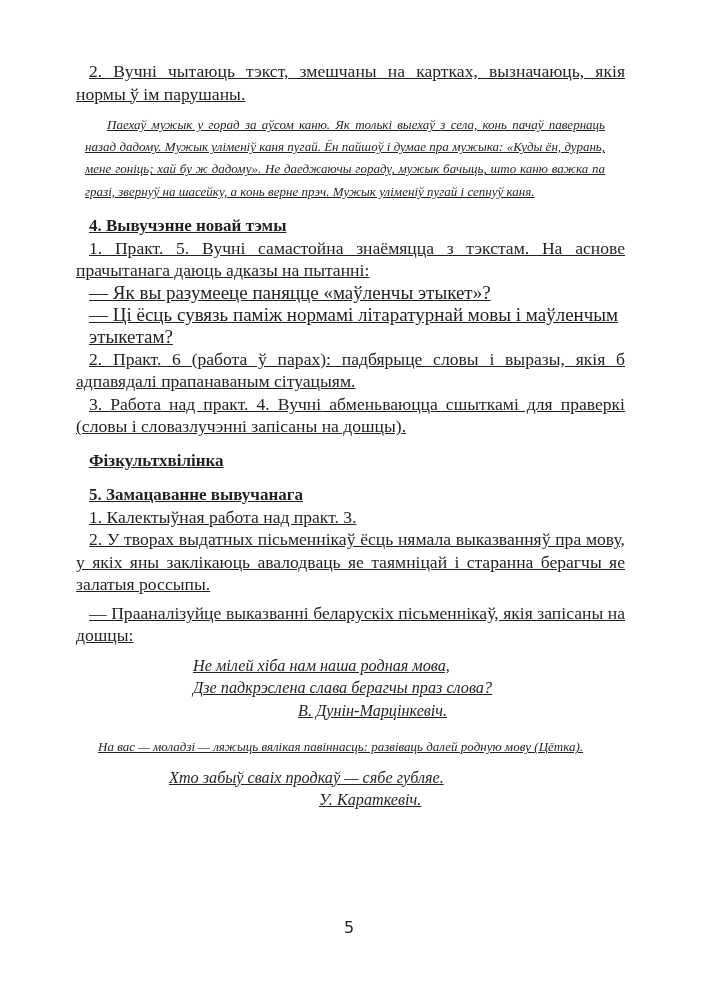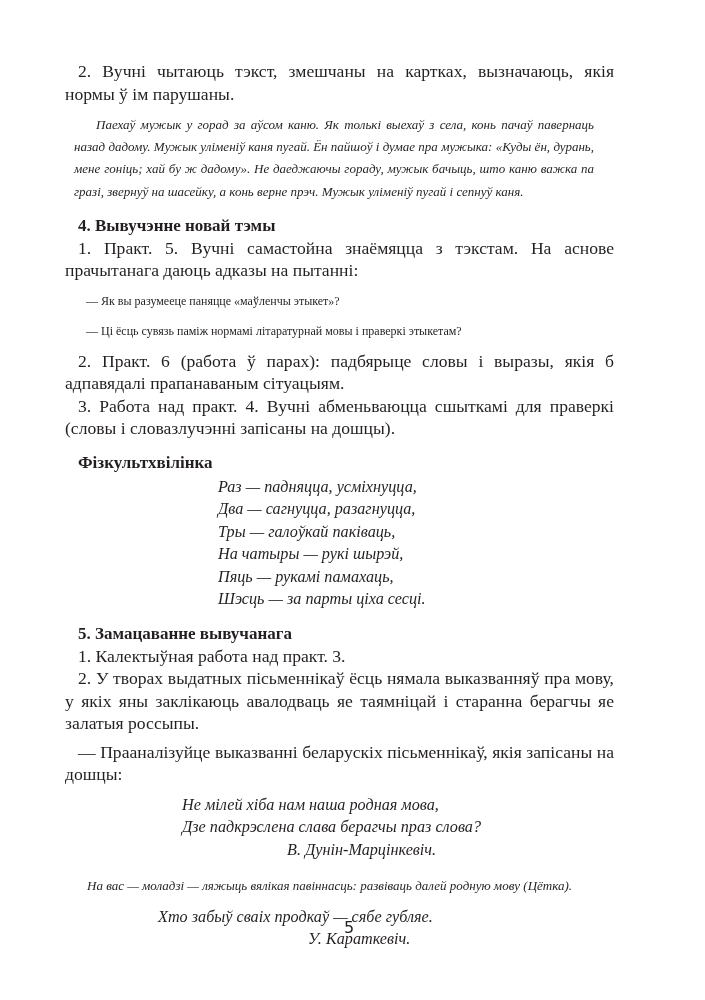--- a/index.html
+++ b/index.html
@@ -1,53 +1,45 @@
 <!DOCTYPE html>
 <html><head>
 <meta charset="utf-8">
 <style>
   html, body { margin: 0; padding: 0; background: #ffffff; }
   body { width: 705px; height: 1000px; position: relative; overflow: hidden; color: #231f20; font-family: "Liberation Serif", "DejaVu Serif", serif; }
-  .page { position: absolute; left: 65px; top: 60px; width: 549px; }
+  .page { position: absolute; left: 76px; top: 60px; width: 549px; text-decoration: underline; }
   .p { font-size: 17.6px; line-height: 22.5px; text-align: justify; margin: 0; }
   .ind { text-indent: 13px; }
   .block { margin-left: 9px; margin-right: 20px; font-size: 13px; line-height: 22.2px; font-style: italic; text-align: justify; margin-top: 9px; }
   .block .ind2 { text-indent: 22px; }
   .h { font-weight: bold; font-size: 17px; line-height: 22px; margin: 0; padding-left: 13px; }
-  .small { font-size: 12px; line-height: 22px; padding-left: 13px; margin: 8px; }
+  .small { font-size: 19px; line-height: 22px; padding-left: 13px; margin: 0; }
   .poem { font-style: italic; font-size: 16.2px; line-height: 22.5px; margin: 0; }
   .poem div { white-space: nowrap; }
   .pn { position: absolute; left: 344px; top: 918px; font-family: "DejaVu Sans", sans-serif; font-size: 16px; color: #231f20; }
 </style>
 </head>
 <body>
 
 <div class="page">
   <p class="p ind">2. Вучні чытаюць тэкст, змешчаны на картках, вызначаюць, якія нормы ў ім парушаны.</p>
 
   <div class="block">
     <p class="ind2" style="margin:0">Паехаў мужык у горад за аўсом каню. Як толькі выехаў з села, конь пачаў павернаць назад дадому. Мужык уліменіў каня пугай. Ён пайшоў і думае пра мужыка: «Куды ён, дурань, мене гоніць; хай бу ж дадому». Не даеджаючы гораду, мужык бачыць, што каню важка па гразі, звернуў на шасейку, а конь верне прэч. Мужык уліменіў пугай і сепнуў каня.</p>
   </div>
 
   <p class="h" style="margin-top:12px">4. Вывучэнне новай тэмы</p>
   <p class="p ind">1. Практ. 5. Вучні самастойна знаёмяцца з тэкстам. На аснове прачытанага даюць адказы на пытанні:</p>
   <p class="small">— Як вы разумееце паняцце «маўленчы этыкет»?</p>
-  <p class="small">— Ці ёсць сувязь паміж нормамі літаратурнай мовы і праверкі этыкетам?</p>
+  <p class="small">— Ці ёсць сувязь паміж нормамі літаратурнай мовы і маўленчым этыкетам?</p>
   <p class="p ind">2. Практ. 6 (работа ў парах): падбярыце словы і выразы, якія б адпавядалі прапанаваным сітуацыям.</p>
   <p class="p ind">3. Работа над практ. 4. Вучні абменьваюцца сшыткамі для праверкі (словы і словазлучэнні запісаны на дошцы).</p>
 
   <p class="h" style="margin-top:12px">Фізкультхвілінка</p>
-  <div class="poem" style="margin-left:153px;margin-top:2px">
-    <div>Раз — падняцца, усміхнуцца,</div>
-    <div>Два — сагнуцца, разагнуцца,</div>
-    <div>Тры — галоўкай паківаць,</div>
-    <div>На чатыры — рукі шырэй,</div>
-    <div>Пяць — рукамі памахаць,</div>
-    <div>Шэсць — за парты ціха сесці.</div>
-  </div>
 
   <p class="h" style="margin-top:12px">5. Замацаванне вывучанага</p>
   <p class="p ind">1. Калектыўная работа над практ. 3.</p>
   <p class="p ind">2. У творах выдатных пісьменнікаў ёсць нямала выказванняў пра мову, у якіх яны заклікаюць авалодваць яе таямніцай і старанна берагчы яе залатыя россыпы.</p>
   <p class="p ind" style="margin-top:6px">— Прааналізуйце выказванні беларускіх пісьменнікаў, якія запісаны на дошцы:</p>
 
   <div class="poem" style="margin-left:117px;margin-top:8px">
     <div>Не мілей хіба нам наша родная мова,</div>
     <div>Дзе падкрэслена слава берагчы праз слова?</div>
     <div style="margin-left:105px">В. Дунін-Марцінкевіч.</div>

